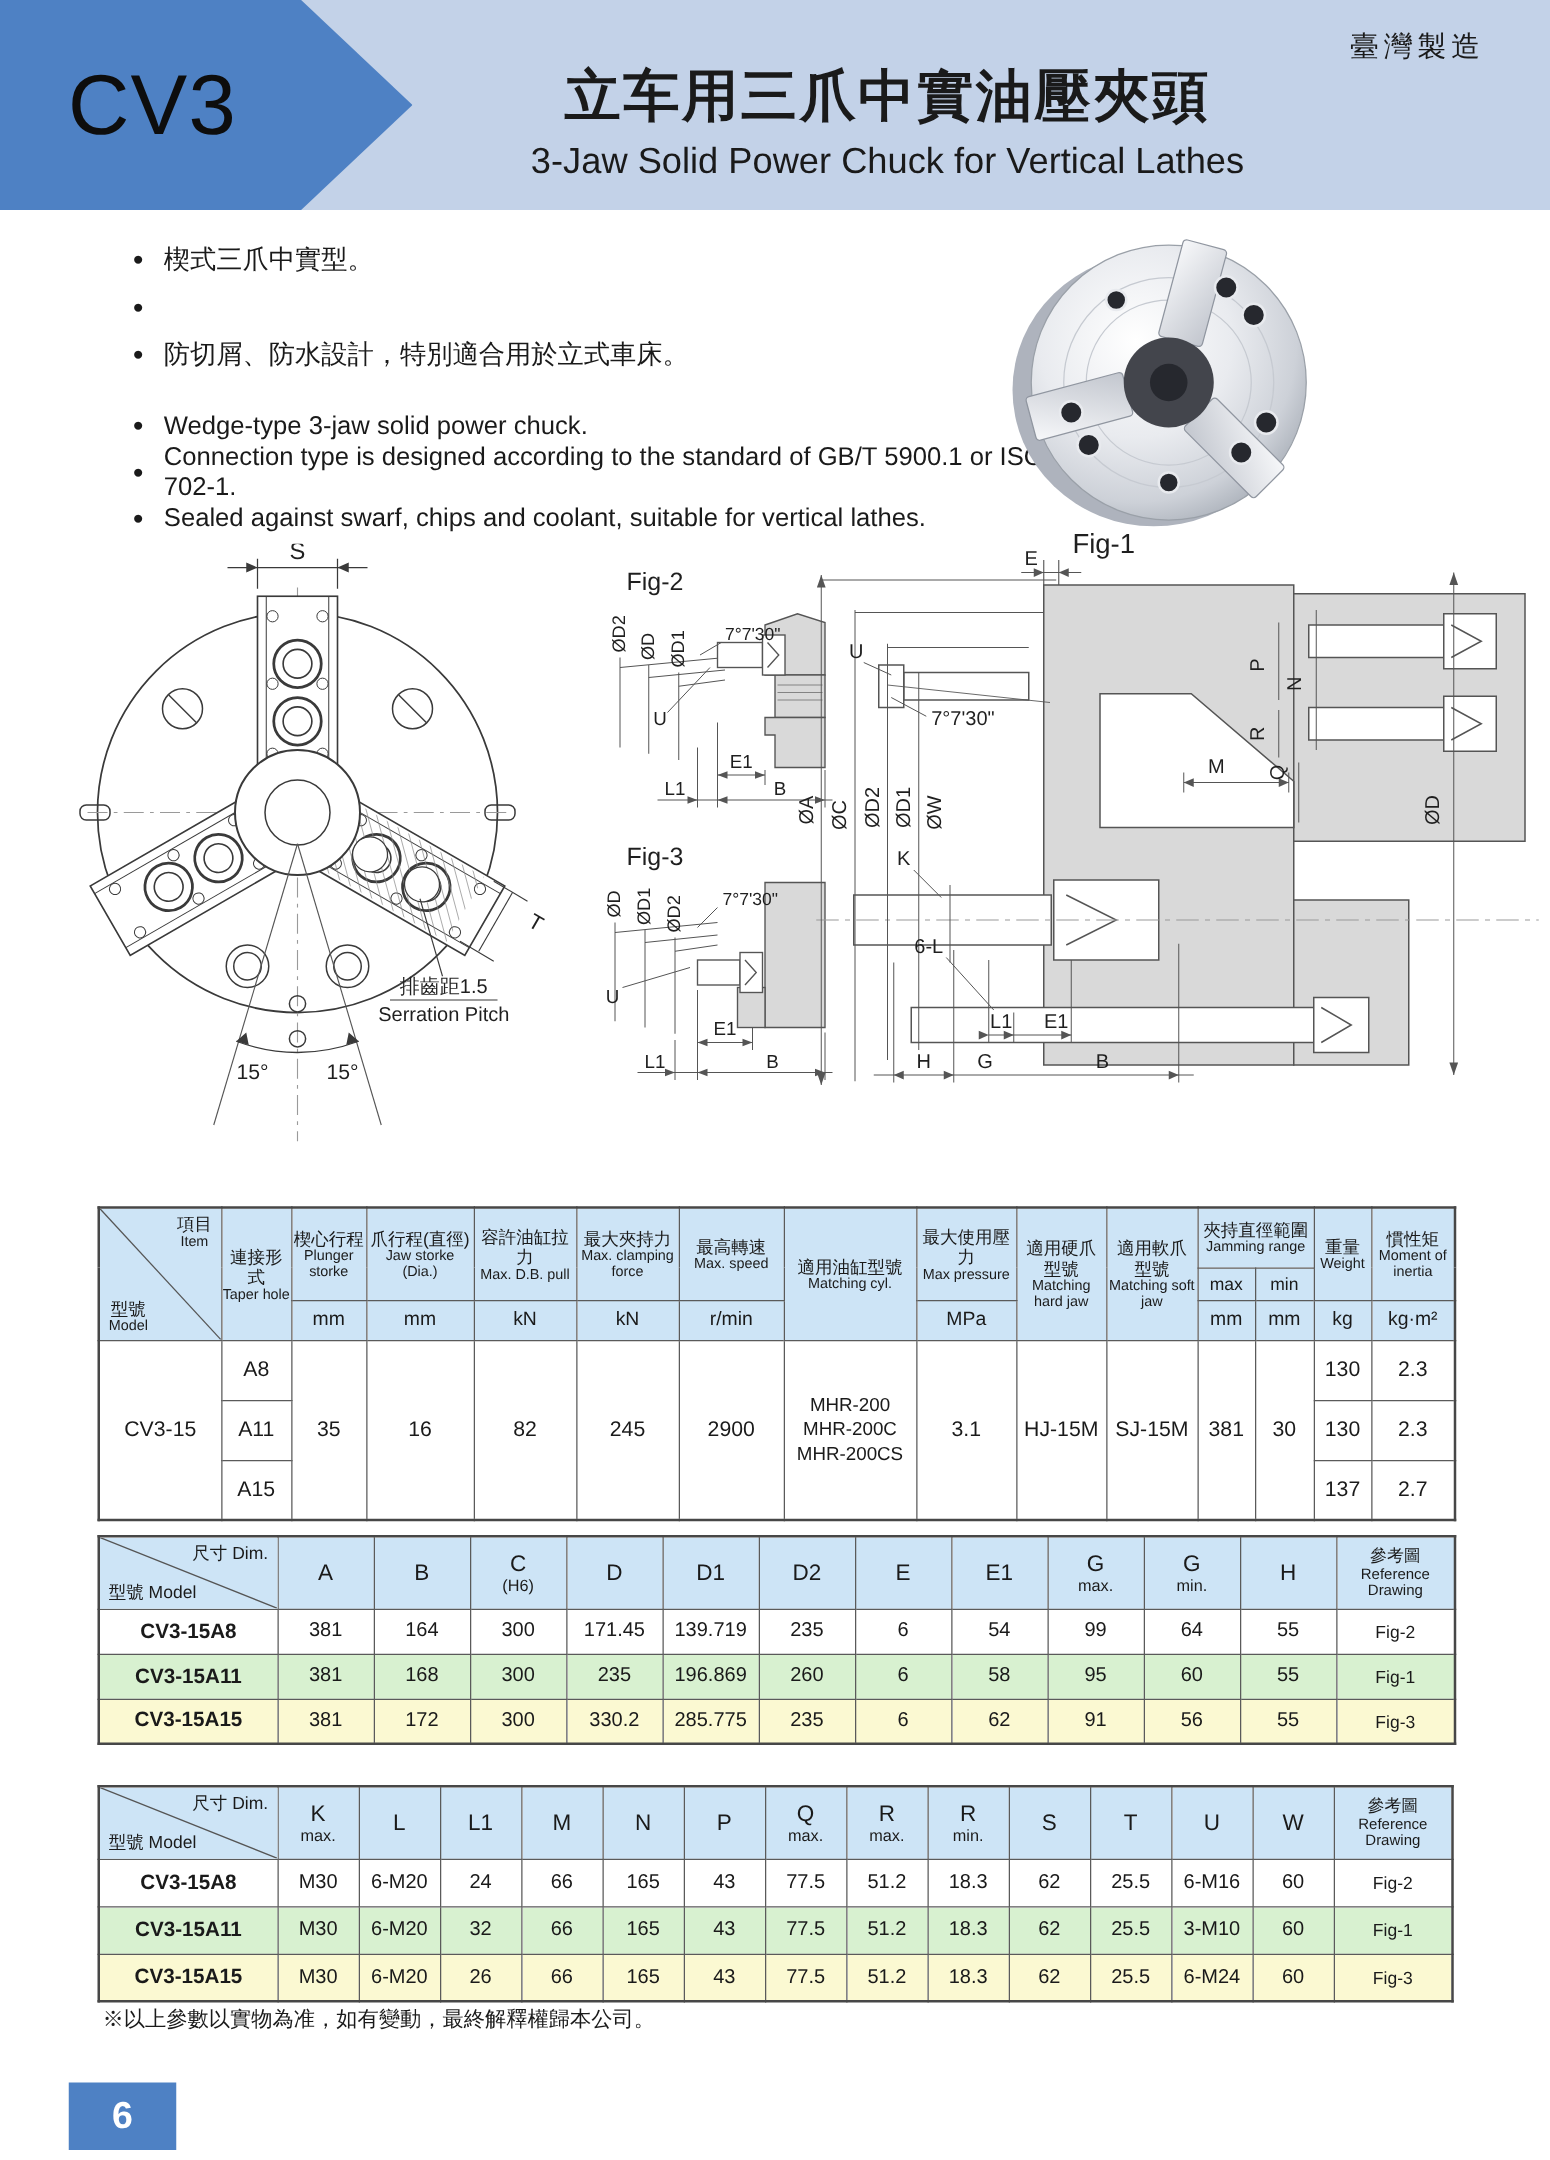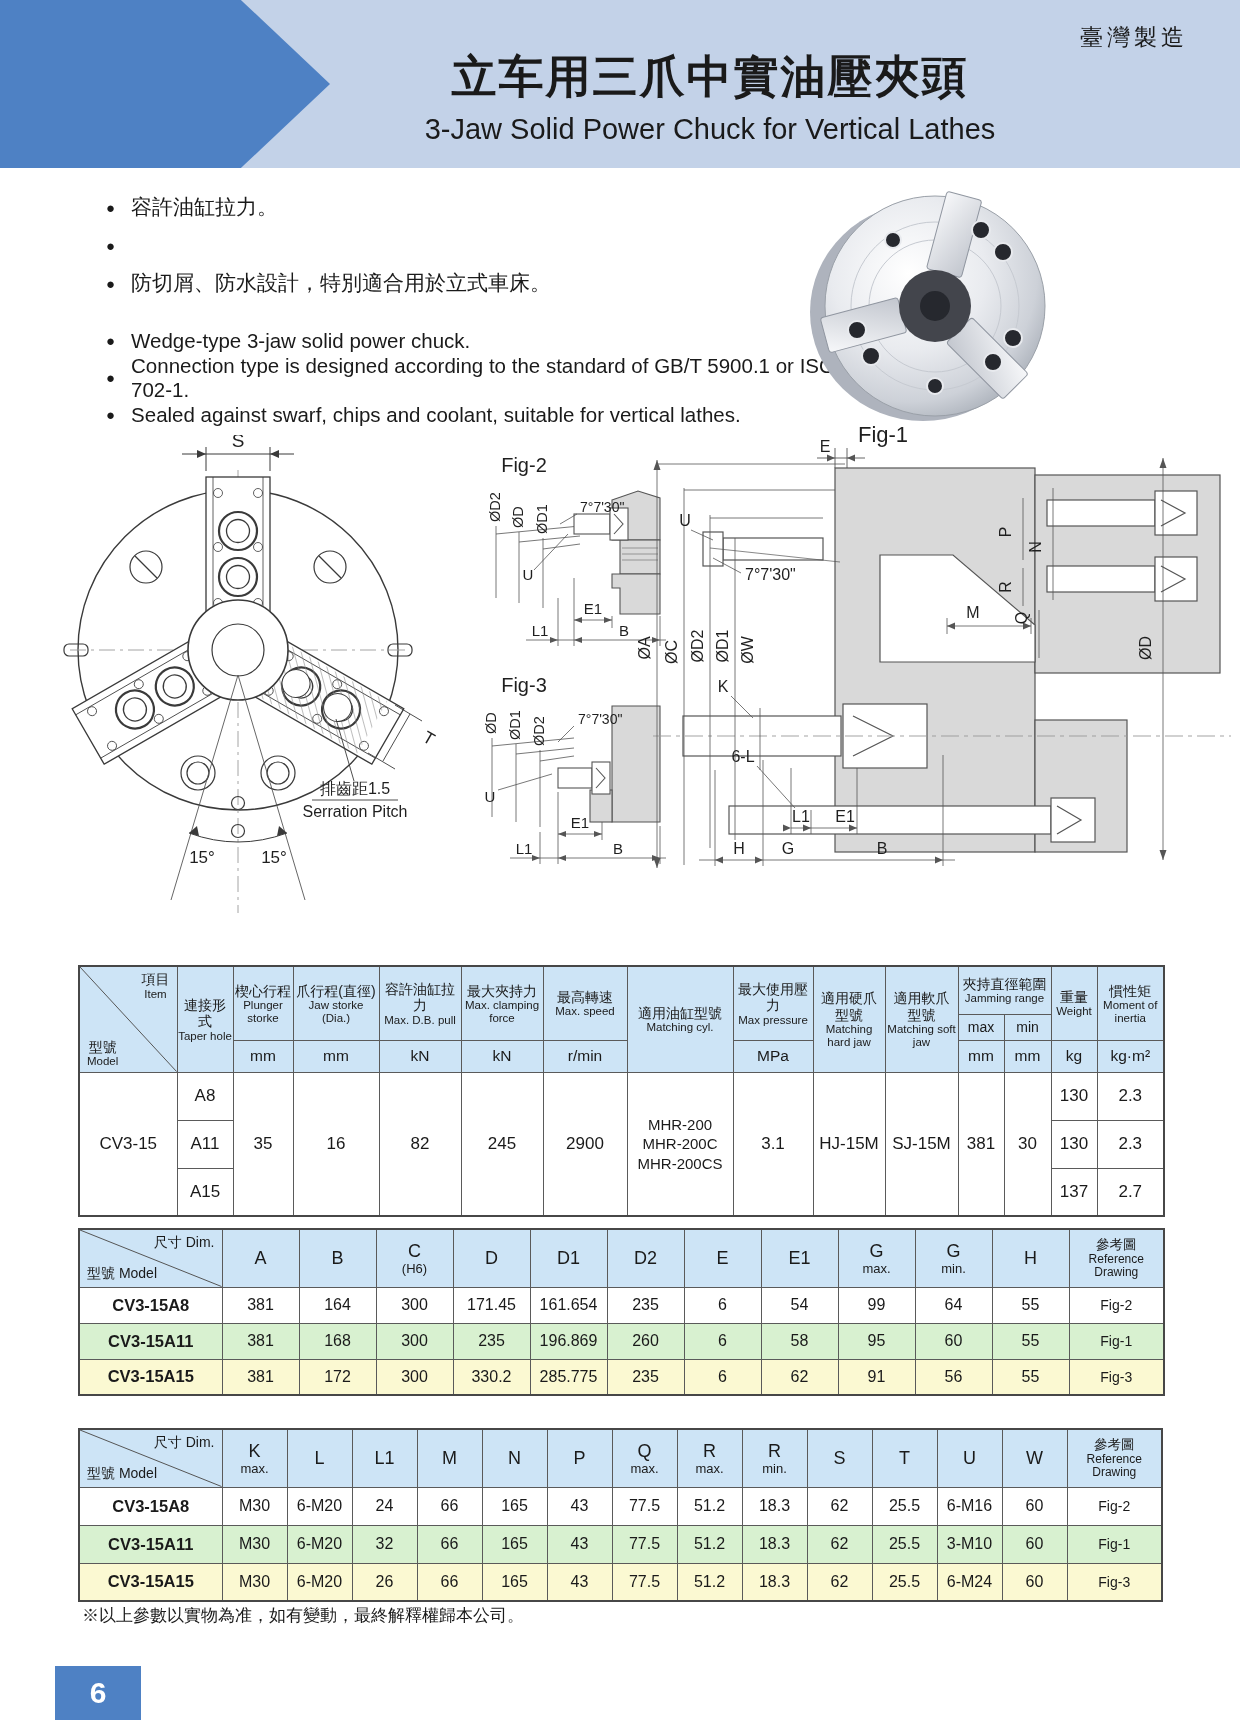--- a/index.html
+++ b/index.html
@@ -55,31 +55,32 @@
   .pagebox{left:55px;top:1666px;width:86px;height:54px;background:#4e81c4;color:#fff;
            display:flex;align-items:center;justify-content:center;font-size:30px;font-weight:bold;}
   
   svg text{font-family:"Liberation Sans",sans-serif;fill:#1f1f1f;}
 </style>
 </head>
 <body>
 
 <div class="abs banner">
   <div class="abs arrow"></div>
+  <div class="abs cv3">CV3</div>
   <div class="abs titles">
     <div class="title-zh">立车用三爪中實油壓夾頭</div>
     <div class="title-en">3-Jaw Solid Power Chuck for Vertical Lathes</div>
   </div>
   <div class="abs madein">臺灣製造</div>
 </div>
 
 <div class="abs feat fzh">
   <div class="row">
     <span class="b">●</span>
-    <span>容許油缸拉力。</span>
+    <span>楔式三爪中實型。</span>
     </div>
   <div class="row">
     <span class="b">●</span>
     </div>
   <div class="row">
     <span class="b">●</span>
     <span>防切屑、防水設計，特別適合用於立式車床。</span>
     </div>
 </div>
 <div class="abs feat fen">
@@ -605,21 +606,21 @@
       <div class="en">Reference</div>
       <div class="en">Drawing</div>
         </td>
   </tr>
   <tr style="height:36px">
     <td class="mdl2">CV3-15A8</td>
     <td class="val2">381</td>
     <td class="val2">164</td>
     <td class="val2">300</td>
     <td class="val2">171.45</td>
-    <td class="val2">161.654</td>
+    <td class="val2">139.719</td>
     <td class="val2">235</td>
     <td class="val2">6</td>
     <td class="val2">54</td>
     <td class="val2">99</td>
     <td class="val2">64</td>
     <td class="val2">55</td>
     <td class="refv">Fig-2</td>
   </tr>
   <tr style="height:36px">
     <td class="mdl2 rg">CV3-15A11</td>

